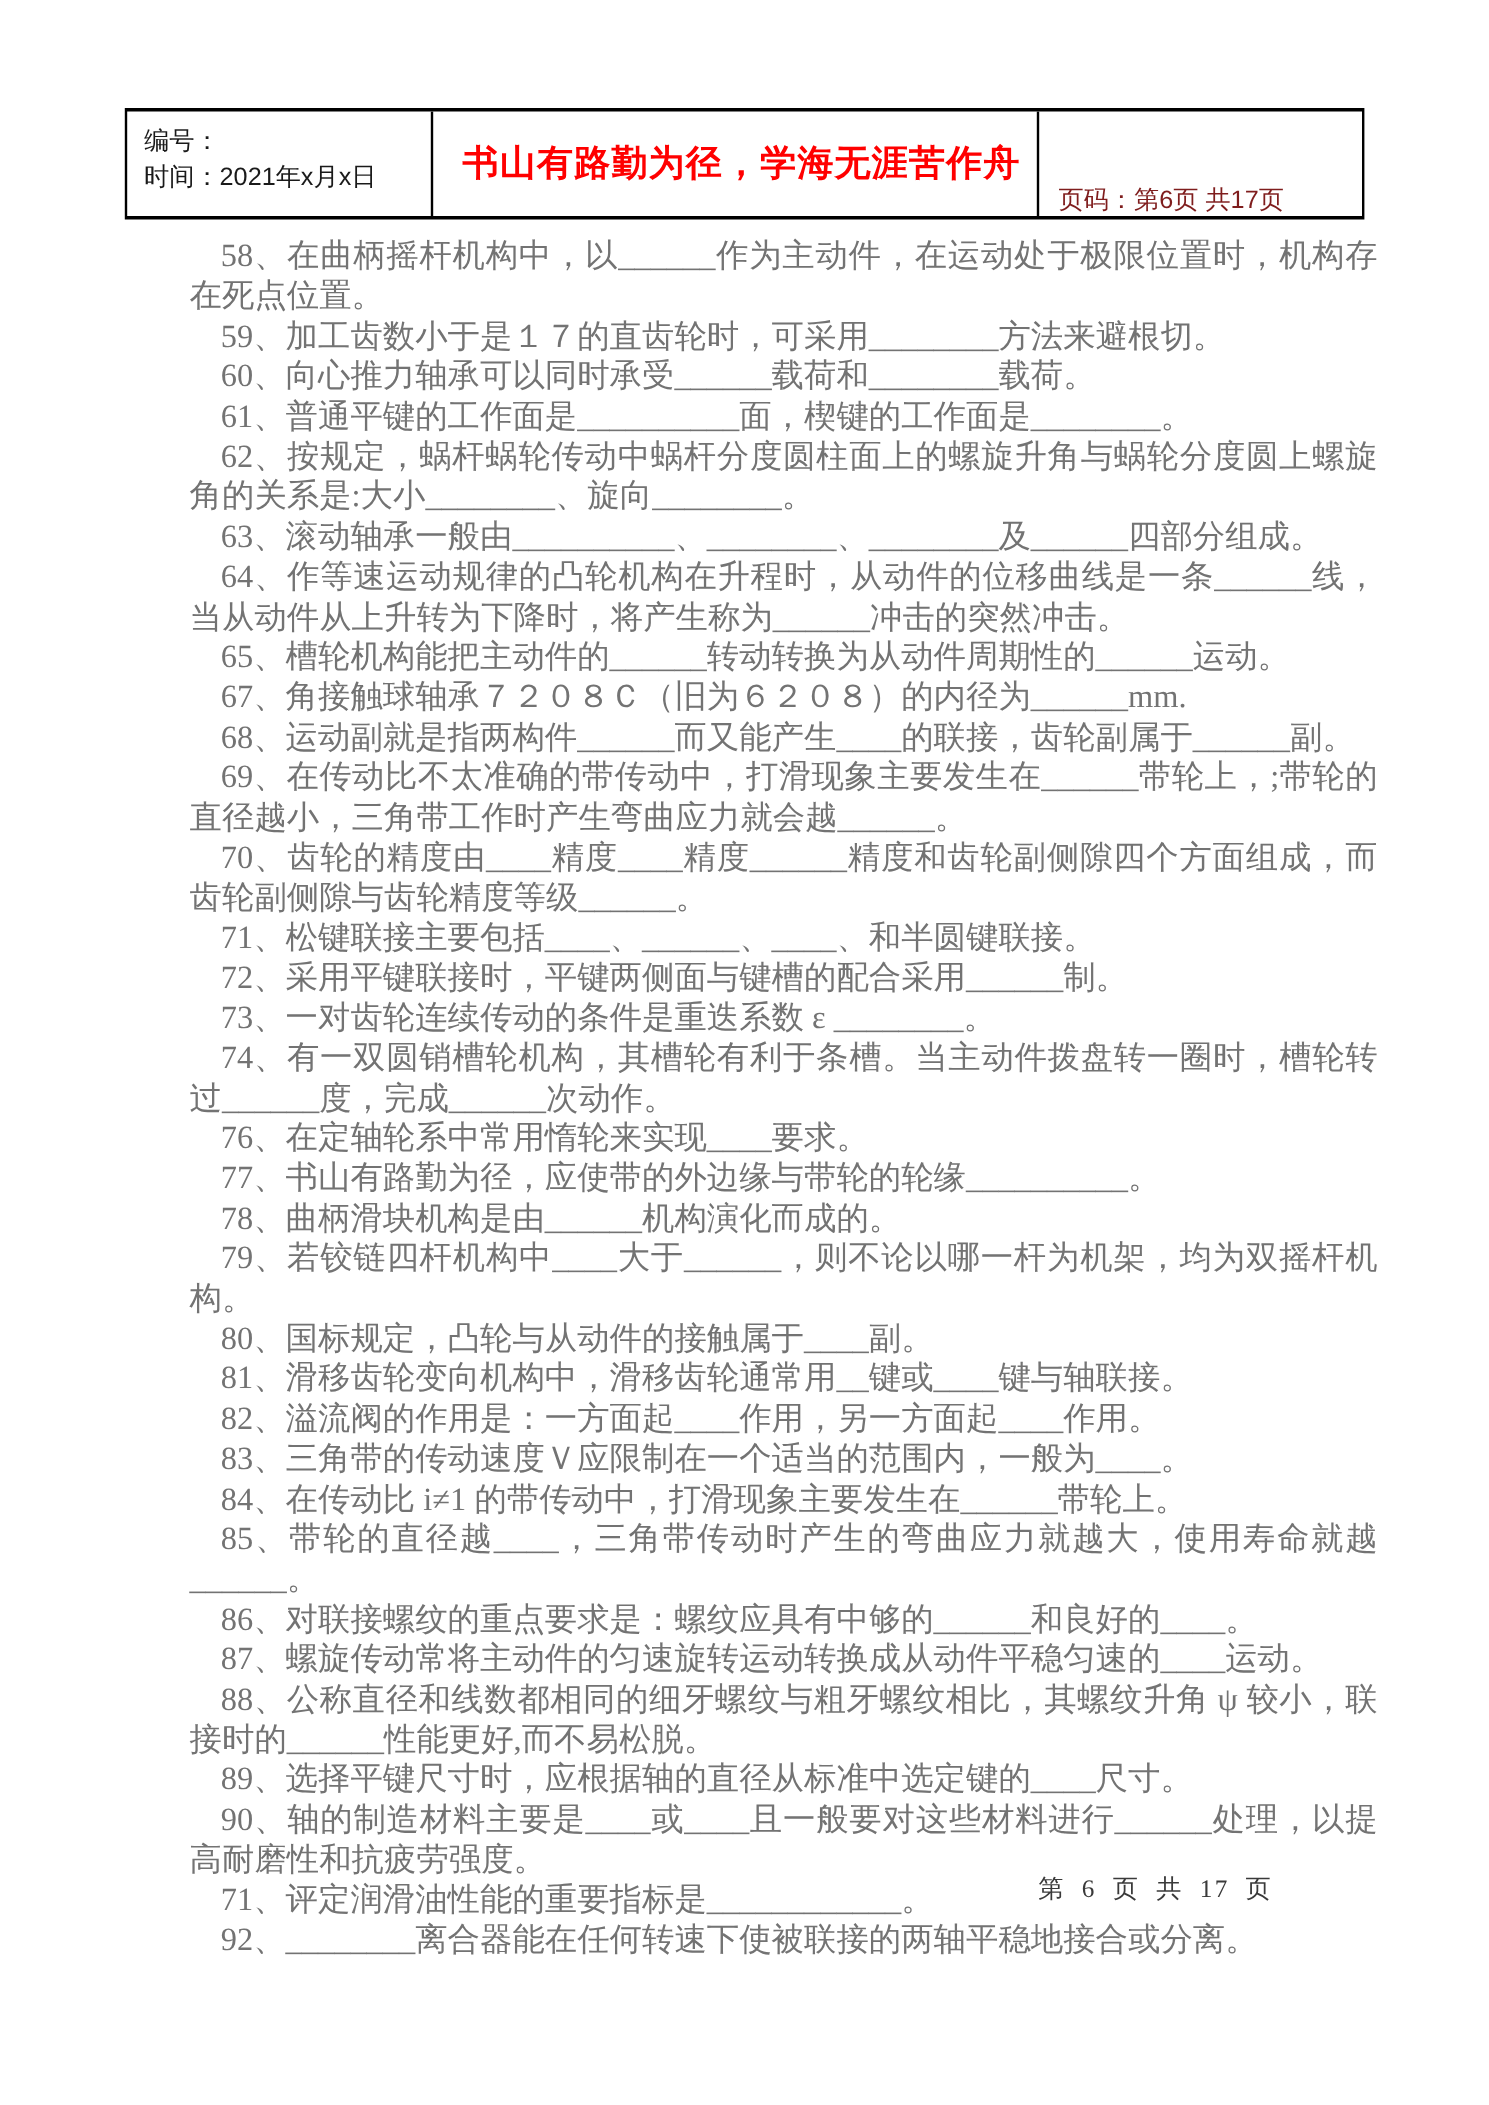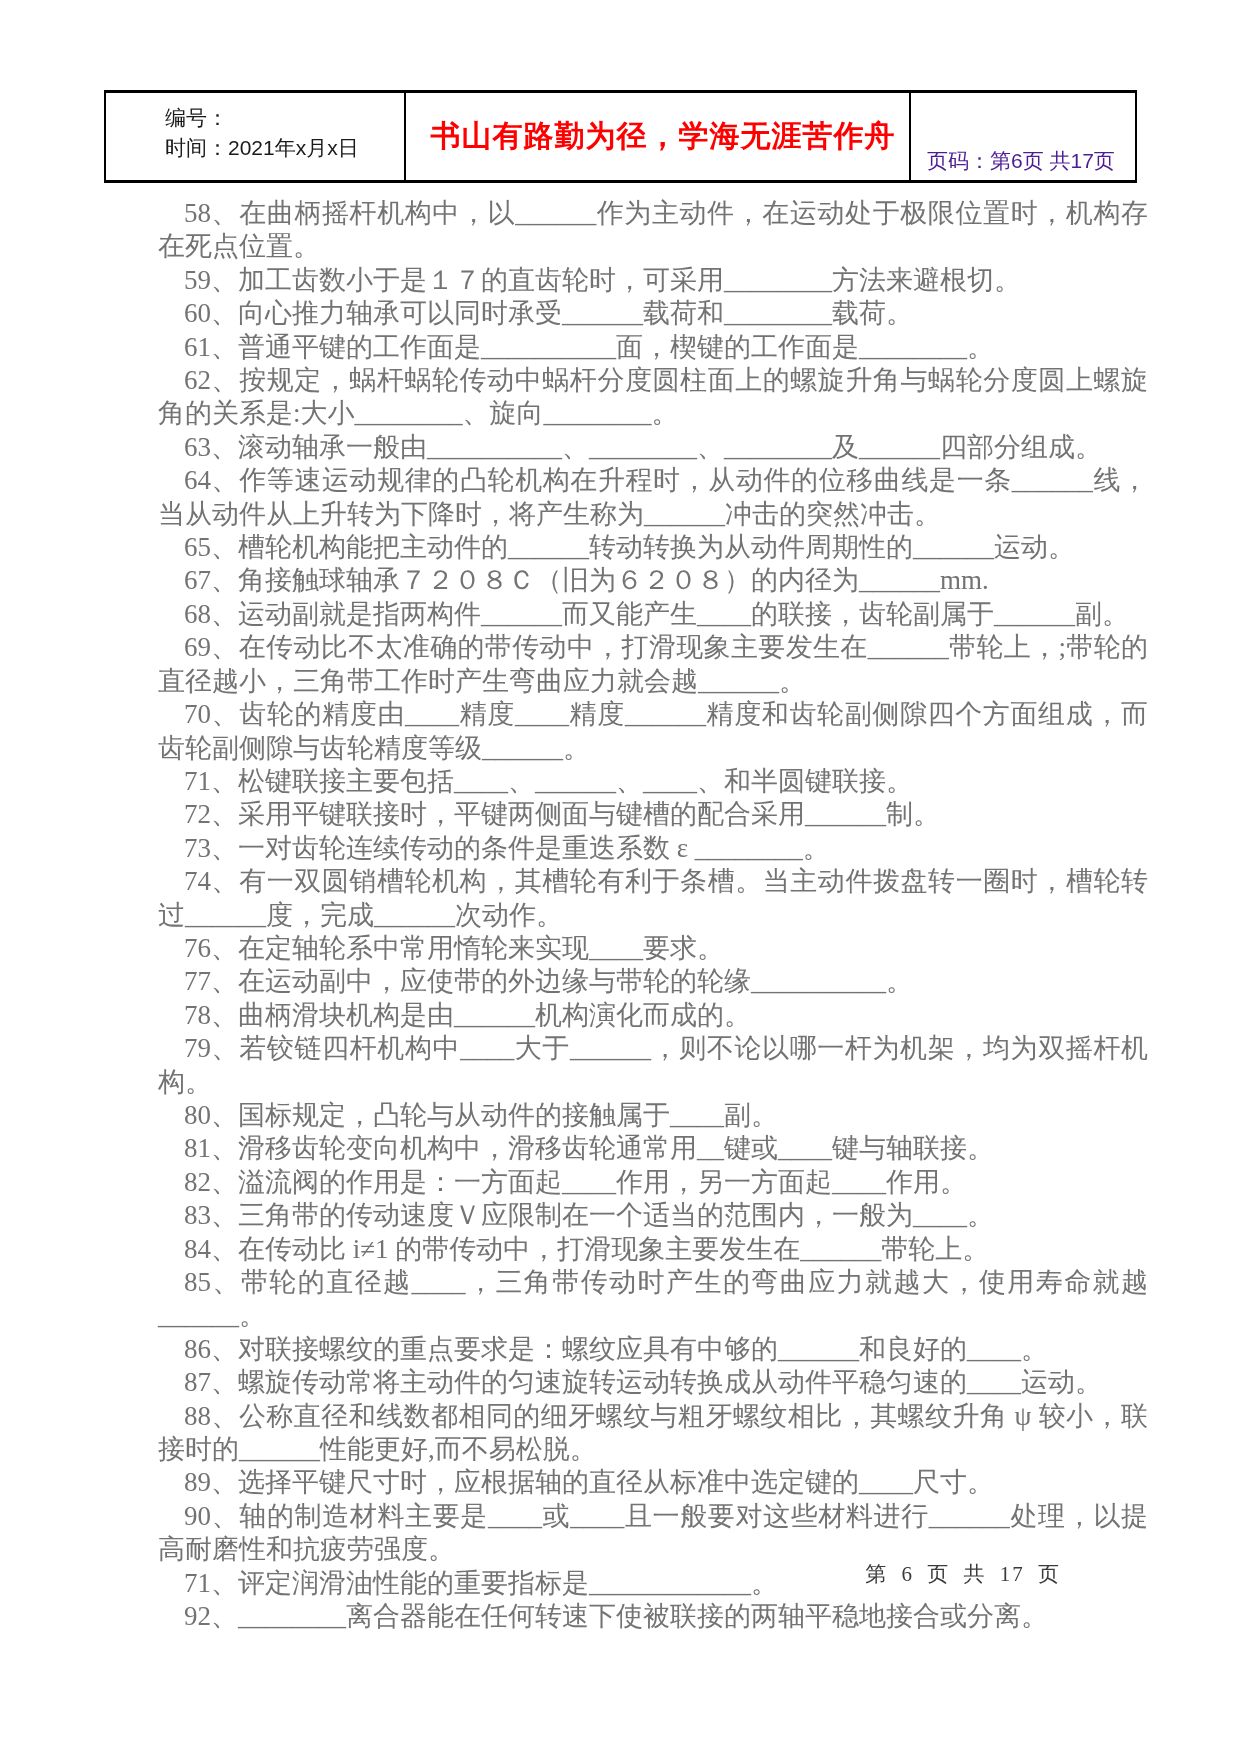--- a/index.html
+++ b/index.html
@@ -15,44 +15,42 @@
   
   .header-table {
     position: absolute; left: 104px; top: 90px;
     width: 1033px; height: 93px;
     display: flex;
     border-top: 3px solid #000;
     border-bottom: 3px solid #000;
     border-left: 2px solid #000;
     border-right: 2px solid #000;
     background: #fff;
-    padding-left: 45px;
   }
   .hcell { height: 100%; }
   .hcell-meta {
     width: 255px;
     border-right: 2px solid #000;
     font-family: "Liberation Sans", "DejaVu Sans", sans-serif;
     font-size: 21px; line-height: 30px; color: #1a1a1a;
     padding: 10px 0 0 14px;
   }
   .hcell-motto {
     width: 494px;
     border-right: 2px solid #000;
     display: flex; align-items: center; justify-content: center;
     font-family: "Liberation Sans", "DejaVu Sans", sans-serif;
     font-weight: bold; font-size: 30px; letter-spacing: 1px; margin-left: 11px;
   }
   .hcell-page {
     flex: 1;
-    display: flex; align-items: center;
+    display: flex; align-items: flex-end;
     font-family: "Liberation Sans", "DejaVu Sans", sans-serif;
-    font-size: 21px; color: #4c1d95;
+    font-size: 21px; color: #7f1d1d;
     padding-left: 16px;
-    margin-top: 24px;
   }
 
   
   .questions {
     position: absolute; left: 158px; top: 197px;
     width: 990px;
     font-size: 27px;
     line-height: 33.4px;
     color: #737373;
     text-align: justify;
@@ -93,21 +91,21 @@
   <p><span>65、</span><span>槽轮机构能把主动件的______转动转换为从动件周期性的______运动。</span></p>
   <p><span>67、</span><span>角接触球轴承７２０８Ｃ（旧为６２０８）的内径为______mm.</span></p>
   <p><span>68、</span><span>运动副就是指两构件______而又能产生____的联接，齿轮副属于______副。</span></p>
   <p><span>69、</span><span>在传动比不太准确的带传动中，打滑现象主要发生在______带轮上，;带轮的直径越小，三角带工作时产生弯曲应力就会越______。</span></p>
   <p><span>70、</span><span>齿轮的精度由____精度____精度______精度和齿轮副侧隙四个方面组成，而齿轮副侧隙与齿轮精度等级______。</span></p>
   <p><span>71、</span><span>松键联接主要包括____、______、____、和半圆键联接。</span></p>
   <p><span>72、</span><span>采用平键联接时，平键两侧面与键槽的配合采用______制。</span></p>
   <p><span>73、</span><span>一对齿轮连续传动的条件是重迭系数 ε ________。</span></p>
   <p><span>74、</span><span>有一双圆销槽轮机构，其槽轮有利于条槽。当主动件拨盘转一圈时，槽轮转过______度，完成______次动作。</span></p>
   <p><span>76、</span><span>在定轴轮系中常用惰轮来实现____要求。</span></p>
-  <p><span>77、</span><span>在运动副中，应使带的外边缘与带轮的轮缘__________。</span></p>
+  <p><span>77、</span><span>书山有路勤为径，应使带的外边缘与带轮的轮缘__________。</span></p>
   <p><span>78、</span><span>曲柄滑块机构是由______机构演化而成的。</span></p>
   <p><span>79、</span><span>若铰链四杆机构中____大于______，则不论以哪一杆为机架，均为双摇杆机构。</span></p>
   <p><span>80、</span><span>国标规定，凸轮与从动件的接触属于____副。</span></p>
   <p><span>81、</span><span>滑移齿轮变向机构中，滑移齿轮通常用__键或____键与轴联接。</span></p>
   <p><span>82、</span><span>溢流阀的作用是：一方面起____作用，另一方面起____作用。</span></p>
   <p><span>83、</span><span>三角带的传动速度Ｖ应限制在一个适当的范围内，一般为____。</span></p>
   <p><span>84、</span><span>在传动比 i≠1 的带传动中，打滑现象主要发生在______带轮上。</span></p>
   <p><span>85、</span><span>带轮的直径越____，三角带传动时产生的弯曲应力就越大，使用寿命就越______。</span></p>
   <p><span>86、</span><span>对联接螺纹的重点要求是：螺纹应具有中够的______和良好的____。</span></p>
   <p><span>87、</span><span>螺旋传动常将主动件的匀速旋转运动转换成从动件平稳匀速的____运动。</span></p>

